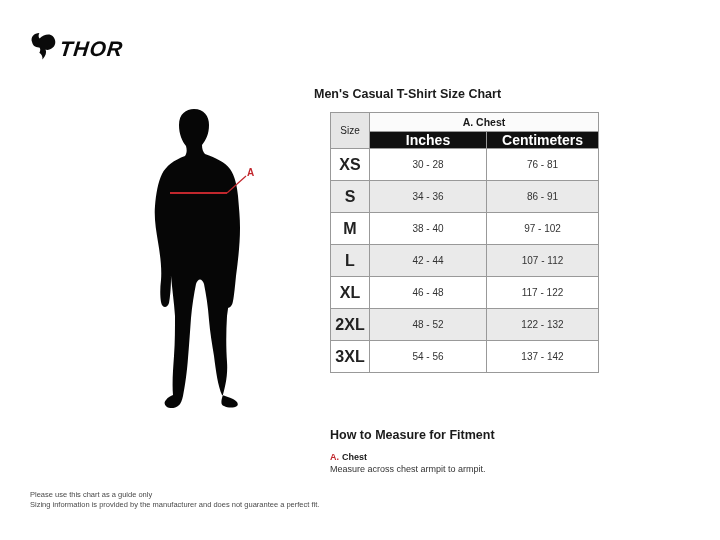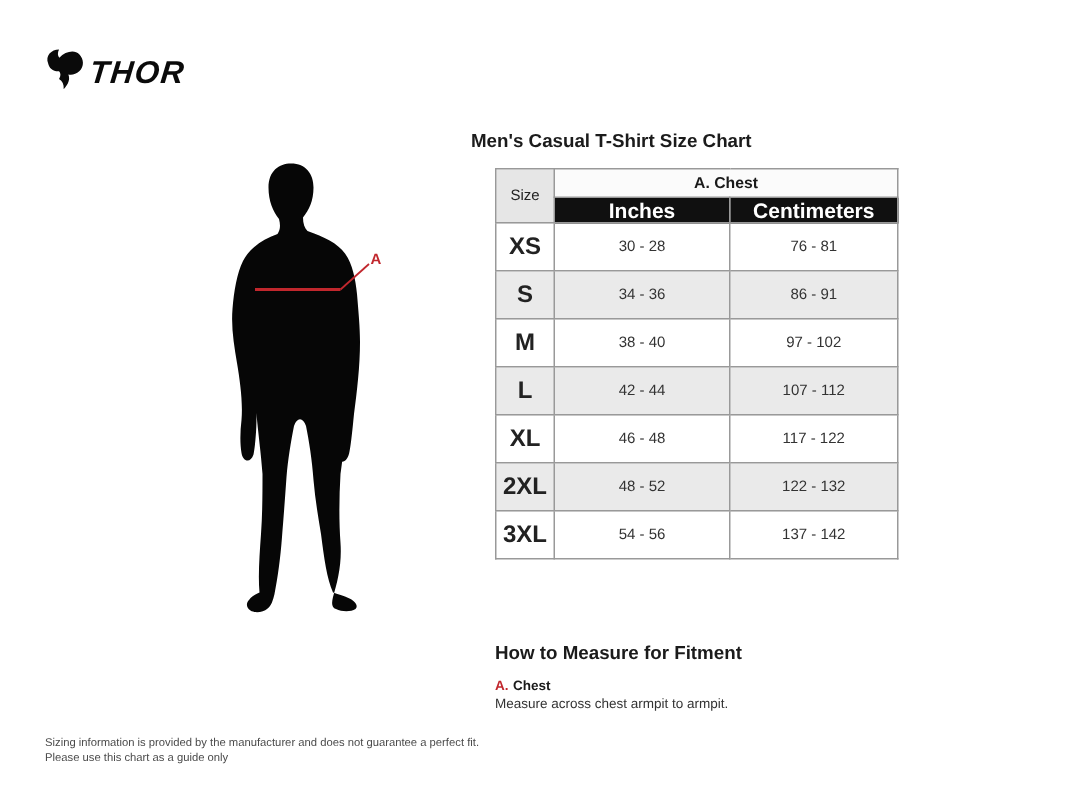--- a/index.html
+++ b/index.html
@@ -175,17 +175,17 @@
 
   <div class="measure-section">
     <div class="measure-heading">How to Measure for Fitment</div>
     <div class="measure-item">
       <span class="measure-key">A.</span><span>Chest</span>
     </div>
     <div class="measure-desc">Measure across chest armpit to armpit.</div>
   </div>
 
   <div class="disclaimer">
+    <div>Please use this chart as a guide only</div>
     <div>Sizing information is provided by the manufacturer and does not guarantee a perfect fit.</div>
-    <div>Please use this chart as a guide only</div>
   </div>
 
 </div>
 
 </body></html>

